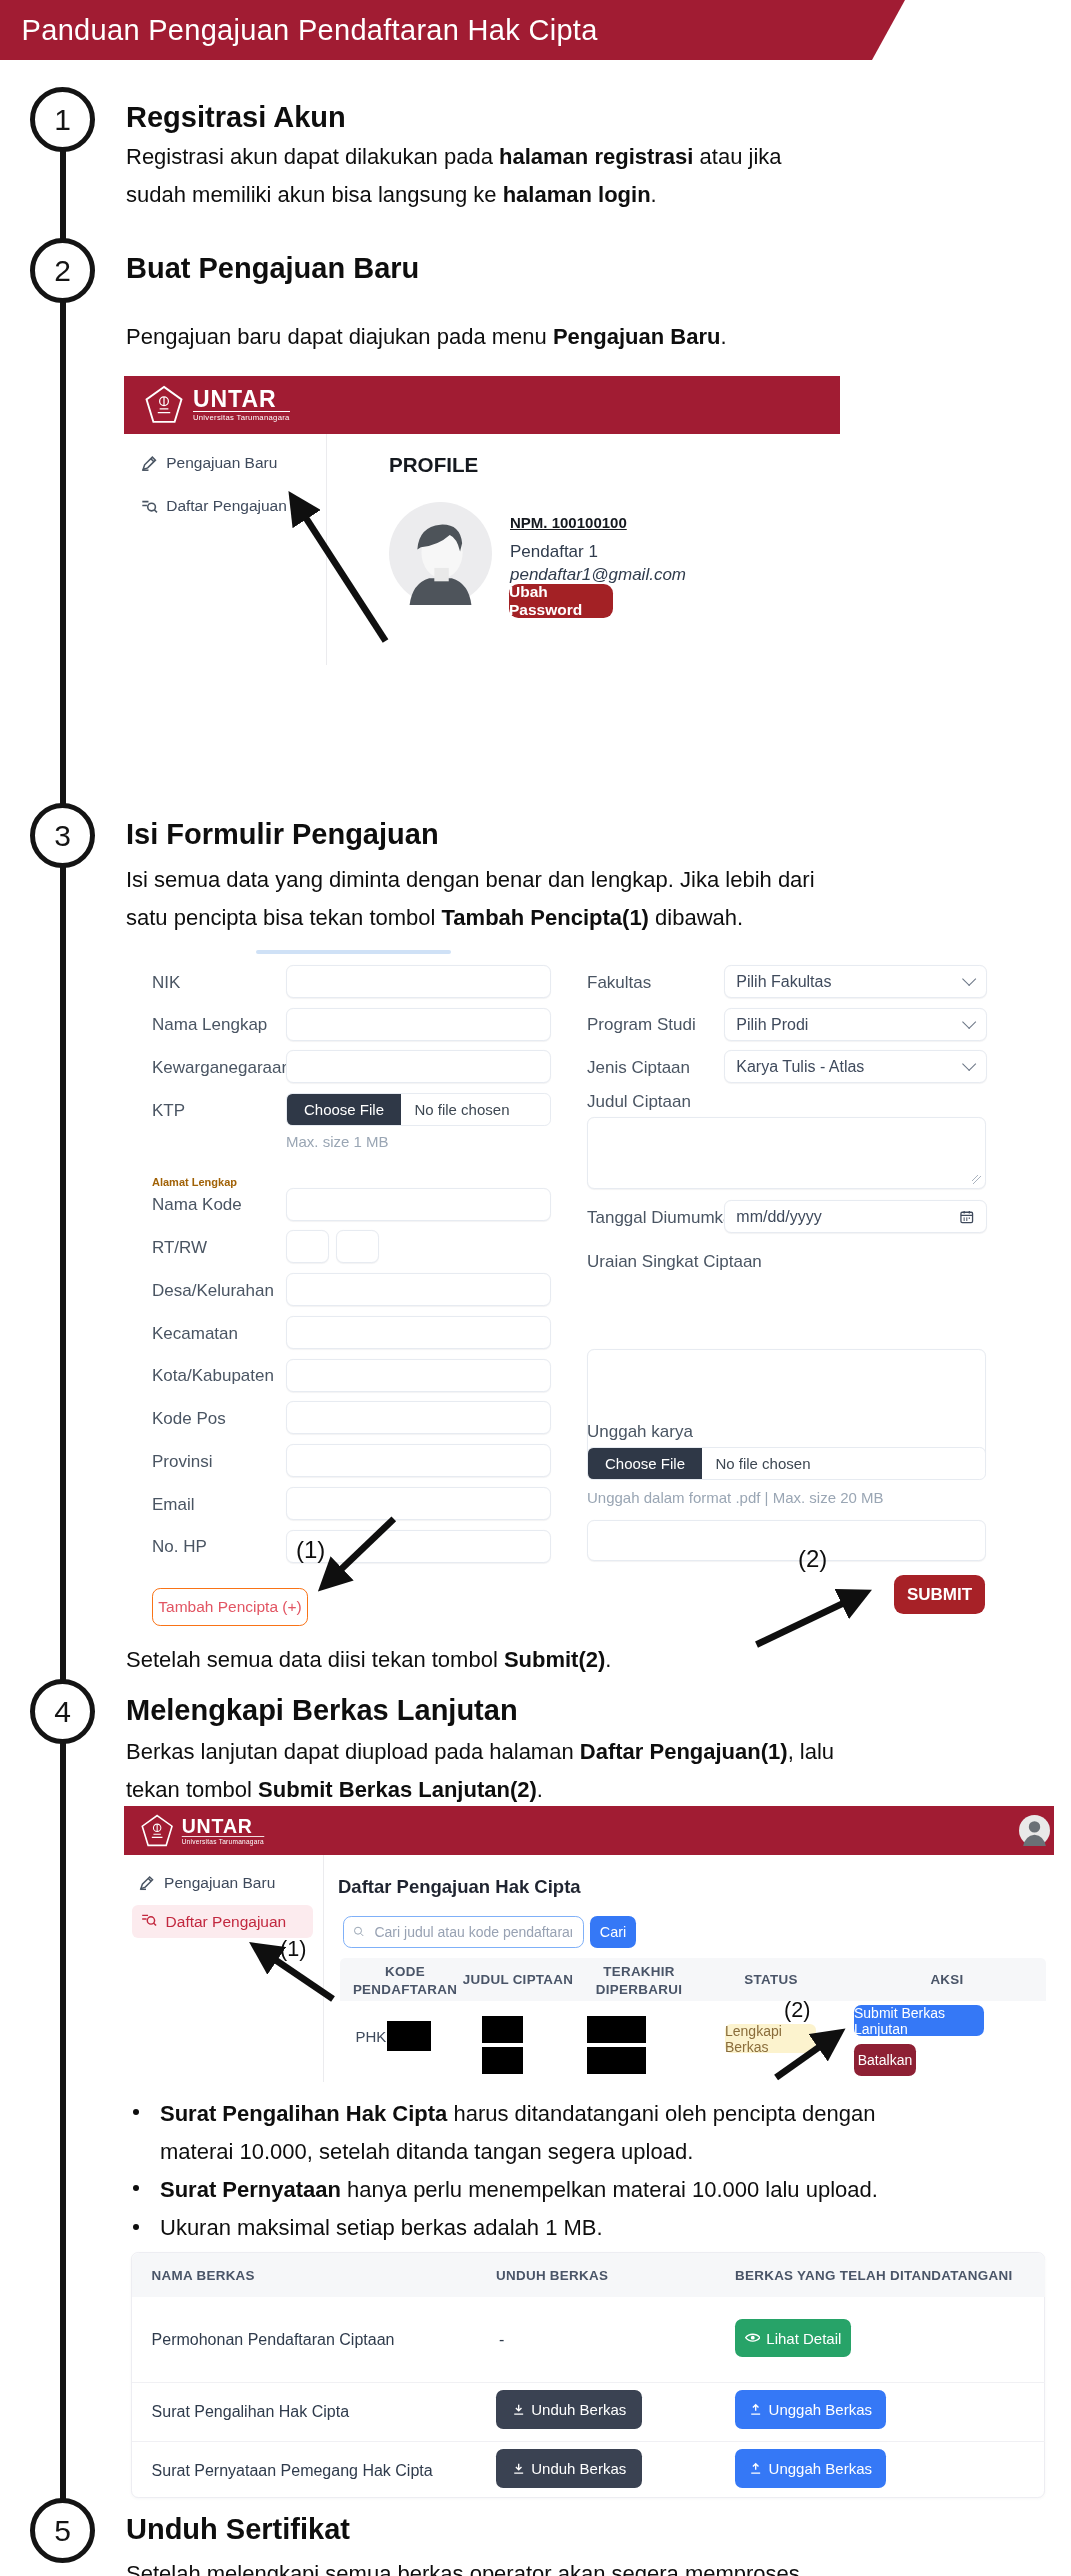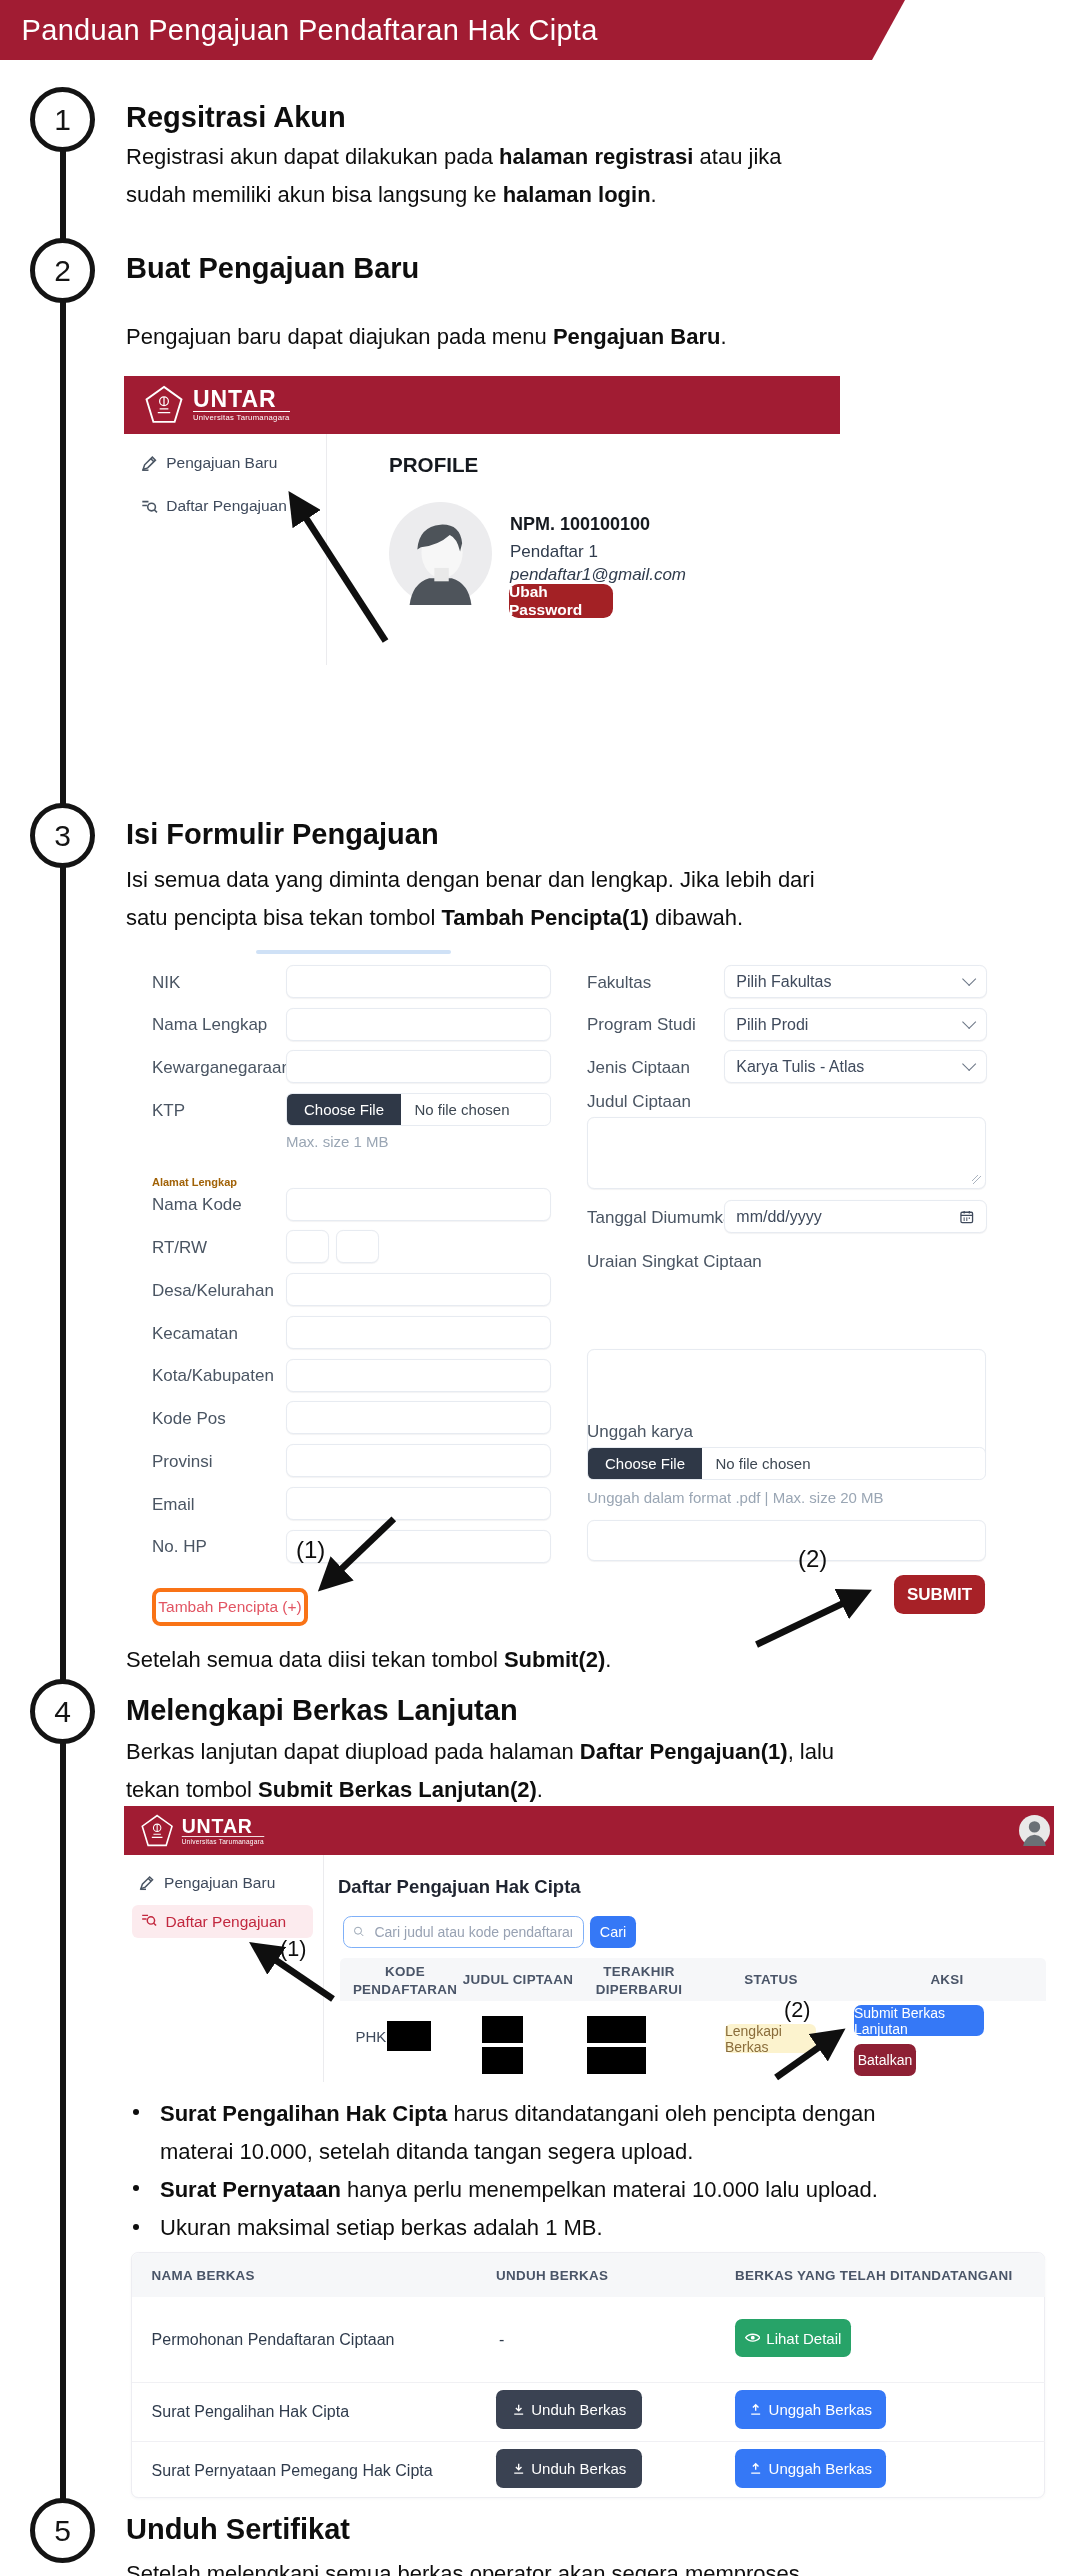--- a/index.html
+++ b/index.html
@@ -21,32 +21,32 @@
   .apph{background:#A11C33;display:flex;align-items:center;}
   .logo{display:flex;align-items:center;gap:9.3px;}
   .logo-name{color:#fff;font-size:23px;font-weight:700;letter-spacing:1px;line-height:23px;}
   .logo-sub{color:#fff;font-size:7.7px;letter-spacing:0.3px;border-top:1px solid #fff;padding-top:1.5px;}
   .divider{background:#ebebee;}
   .navitem{display:flex;align-items:center;gap:8.2px;font-size:15.5px;color:#3f4a5c;}
   .navitem .ict{flex:0 0 auto;display:flex;}
   .activebox{background:#fcebee;border-radius:6.2px;display:flex;align-items:center;gap:8.2px;
              font-size:15.5px;color:#c2283f;padding-left:8.2px;box-sizing:border-box;}
   .profile-h{font-size:20.6px;font-weight:700;color:#15191f;}
-  .npm{font-size:18px;font-weight:700;color:#15191f;}
+  .npm{font-size:15px;font-weight:700;color:#15191f;text-decoration:underline;}
   .pname{font-size:17px;color:#2f3b4c;}
   .pemail{font-size:17px;font-style:italic;color:#2f3b4c;}
   .btn{display:flex;align-items:center;justify-content:center;color:#fff;border-radius:7.2px;
        box-sizing:border-box;gap:6.2px;}
   .btn-red{background:#A32125;font-weight:700;font-size:15.5px;border-radius:9.3px;}
   .btn-blue{background:#3578F6;font-size:14px;}
   .btn-maroon{background:#8E2034;font-size:14px;}
   .btn-dark{background:#3A4252;font-size:15px;}
   .btn-green{background:#27A368;font-size:15px;}
   .btn-submit{background:#A72127;font-weight:700;font-size:17px;border-radius:9.3px;}
-  .btn-outline{border:4px solid #f97316;color:#e25563;background:#fff;border-radius:8.2px;
+  .btn-outline{border:1px solid #f97316;color:#e25563;background:#fff;border-radius:8.2px;
                display:flex;align-items:center;justify-content:center;font-size:15.5px;box-sizing:border-box;}
   .label{font-size:17px;color:#4a5563;white-space:nowrap;}
   .label-b{font-size:11px;color:#a16207;font-weight:700;white-space:nowrap;margin-top:16px;}
   .input{background:#fff;border:1px solid #e7ebf1;border-radius:7.2px;box-sizing:border-box;
          box-shadow:0 0.5px 1px rgba(16,24,40,.05);}
   .filew{display:flex;align-items:stretch;border:1px solid #e7ebf1;border-radius:6.2px;
          background:#fff;overflow:hidden;box-sizing:border-box;}
   .filebtn{background:#2F3847;color:#fff;font-size:15px;display:flex;align-items:center;
            justify-content:center;flex:0 0 auto;padding:0 17px;}
   .filetxt{font-size:15px;color:#3d4752;display:flex;align-items:center;padding-left:13.4px;}

